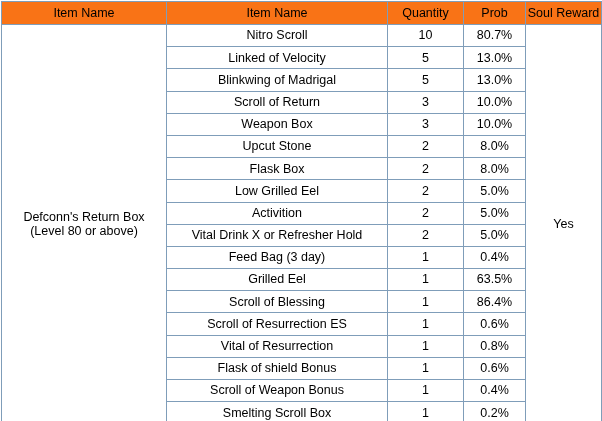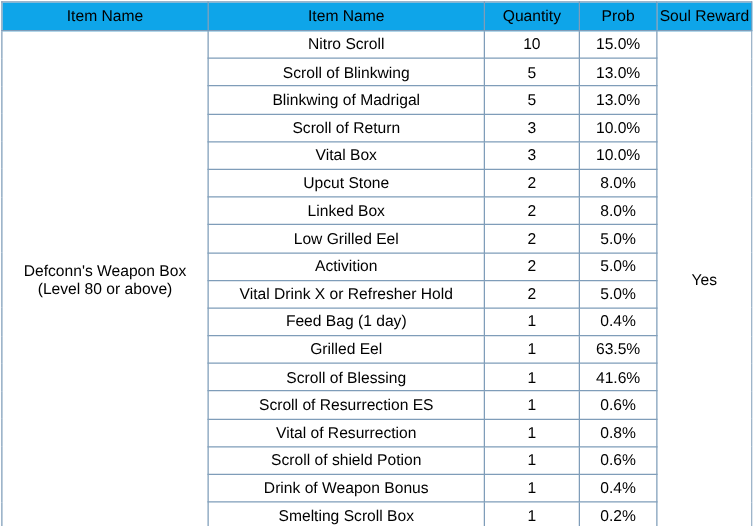--- a/index.html
+++ b/index.html
@@ -30,21 +30,21 @@
     border: 1px solid #7f9db9;
     text-align: center;
     vertical-align: middle;
     font-size: 12.5px;
     padding: 0;
     height: 21.2px;
     line-height: 1.15;
     font-weight: normal;
   }
   table.loot-table thead th {
-    background: #0ea5e9;
+    background: #f97316;
     font-weight: normal;
     height: 22px;
   }
   td.box-name {
     font-size: 12.5px;
     line-height: 1.45;
     padding: 0 4px;
   }
   td.soul-linked {
     font-size: 12.5px;
@@ -73,105 +73,105 @@
         <th>Item Name</th>
         <th>Item Name</th>
         <th>Quantity</th>
         <th>Prob</th>
         <th>Soul Reward</th>
       </tr>
     </thead>
     <tbody id="table-body">
         <tr>
           <td class="box-name" rowspan="18">
-            <span class="nowrap-line">Defconn's Weapon Box</span>
+            <span class="nowrap-line">Defconn's Return Box</span>
             <span class="nowrap-line">(Level 80 or above)</span>
           </td>
           <td>Nitro Scroll</td>
           <td>10</td>
-          <td>15.0%</td>
+          <td>80.7%</td>
           <td class="soul-linked" rowspan="18">Yes</td>
         </tr>
         <tr>
-          <td>Scroll of Blinkwing</td>
+          <td>Linked of Velocity</td>
           <td>5</td>
           <td>13.0%</td>
         </tr>
         <tr>
           <td>Blinkwing of Madrigal</td>
           <td>5</td>
           <td>13.0%</td>
         </tr>
         <tr>
           <td>Scroll of Return</td>
           <td>3</td>
           <td>10.0%</td>
         </tr>
         <tr>
-          <td>Vital Box</td>
+          <td>Weapon Box</td>
           <td>3</td>
           <td>10.0%</td>
         </tr>
         <tr>
           <td>Upcut Stone</td>
           <td>2</td>
           <td>8.0%</td>
         </tr>
         <tr>
-          <td>Linked Box</td>
+          <td>Flask Box</td>
           <td>2</td>
           <td>8.0%</td>
         </tr>
         <tr>
           <td>Low Grilled Eel</td>
           <td>2</td>
           <td>5.0%</td>
         </tr>
         <tr>
           <td>Activition</td>
           <td>2</td>
           <td>5.0%</td>
         </tr>
         <tr>
           <td>Vital Drink X or Refresher Hold</td>
           <td>2</td>
           <td>5.0%</td>
         </tr>
         <tr>
-          <td>Feed Bag (1 day)</td>
+          <td>Feed Bag (3 day)</td>
           <td>1</td>
           <td>0.4%</td>
         </tr>
         <tr>
           <td>Grilled Eel</td>
           <td>1</td>
           <td>63.5%</td>
         </tr>
         <tr>
           <td>Scroll of Blessing</td>
           <td>1</td>
-          <td>41.6%</td>
+          <td>86.4%</td>
         </tr>
         <tr>
           <td>Scroll of Resurrection ES</td>
           <td>1</td>
           <td>0.6%</td>
         </tr>
         <tr>
           <td>Vital of Resurrection</td>
           <td>1</td>
           <td>0.8%</td>
         </tr>
         <tr>
-          <td>Scroll of shield Potion</td>
+          <td>Flask of shield Bonus</td>
           <td>1</td>
           <td>0.6%</td>
         </tr>
         <tr>
-          <td>Drink of Weapon Bonus</td>
+          <td>Scroll of Weapon Bonus</td>
           <td>1</td>
           <td>0.4%</td>
         </tr>
         <tr>
           <td>Smelting Scroll Box</td>
           <td>1</td>
           <td>0.2%</td>
         </tr>
       </tbody>
   </table>

